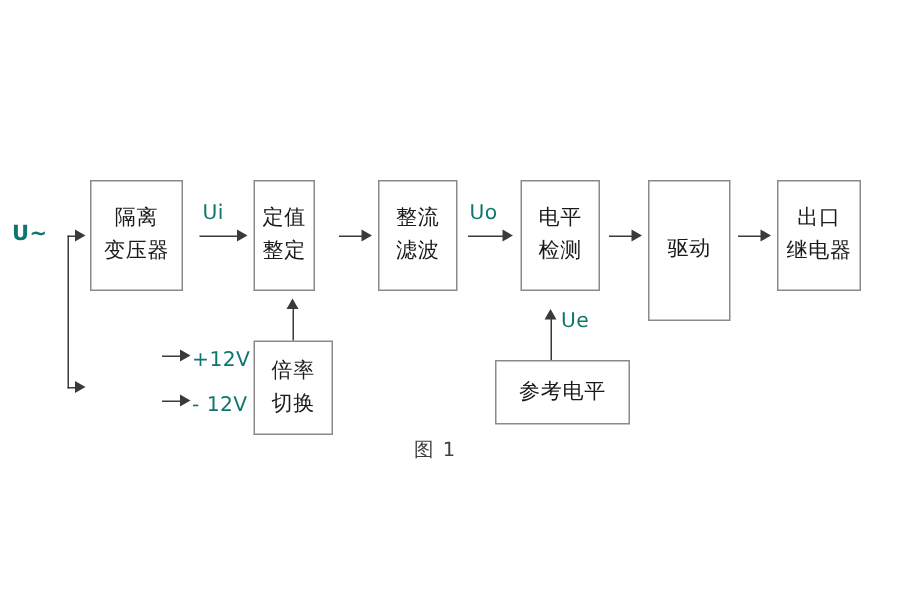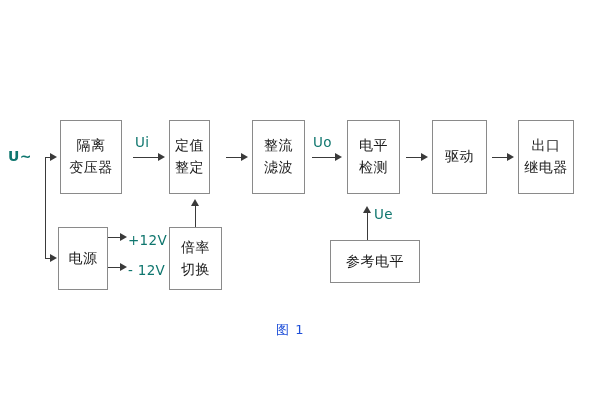--- a/index.html
+++ b/index.html
@@ -39,23 +39,22 @@
     white-space: nowrap;
     letter-spacing: 0.3px;
   }
   .lbl.big {
     font-size: 14px;
     font-weight: bold;
   }
   .caption {
     position: absolute;
     font-size: 13px;
-    color: #1d4ed8;
+    color: #404040;
     letter-spacing: 1px;
-    margin-top: 30px;
   }
   
   .wire-h {
     position: absolute;
     height: 0;
     border-top: 1.5px solid #3a3a3a;
   }
   .wire-v {
     position: absolute;
     width: 0;
@@ -103,32 +102,29 @@
   <div class="blk" id="b2" style="left: 252px; top: 120px; width: 53px; height: 74px;">
     <span class="ln">整流</span>
     <span class="ln">滤波</span>
   </div>
 
   <div class="blk" id="b3" style="left: 347px; top: 120px; width: 53px; height: 74px;">
     <span class="ln">电平</span>
     <span class="ln">检测</span>
   </div>
 
-  <div class="blk" id="b4" style="left: 432px; top: 120px; width: 55px; height: 74px;">
+  <div class="blk" id="b4" style="left: 432px; top: 120px; width: 55px; height: 94px;">
     <span class="ln">驱动</span>
   </div>
 
   <div class="blk" id="b5" style="left: 518px; top: 120px; width: 56px; height: 74px;">
     <span class="ln">出口</span>
     <span class="ln">继电器</span>
   </div>
 
-  <div class="blk" id="b6" style="left: 58px; top: 227px; width: 50px; height: 63px;">
-    <span class="ln">电源</span>
-  </div>
 
   <div class="blk" id="b7" style="left: 169px; top: 227px; width: 53px; height: 63px;">
     <span class="ln">倍率</span>
     <span class="ln">切换</span>
   </div>
 
   <div class="blk" id="b8" style="left: 330px; top: 240px; width: 90px; height: 43px;">
     <span class="ln">参考电平</span>
   </div>
 

